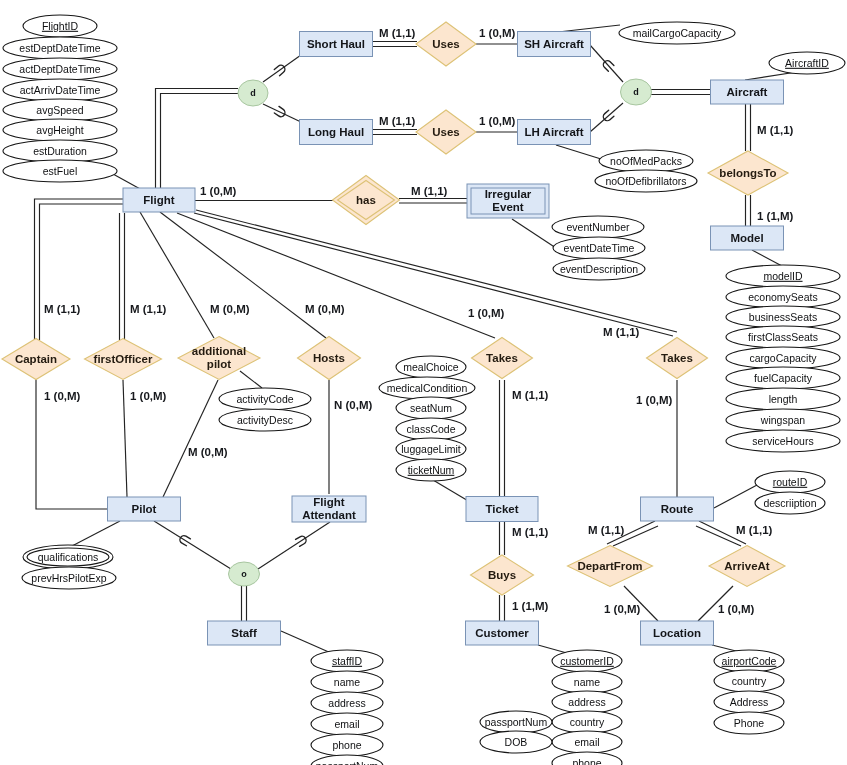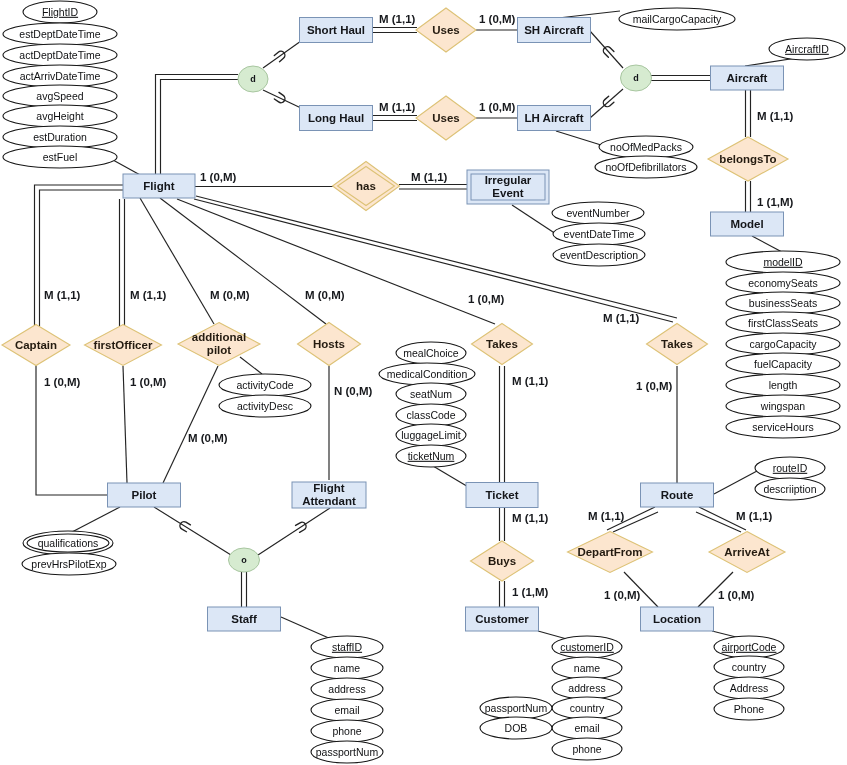--- a/index.html
+++ b/index.html
@@ -1,18 +1,18 @@
 <!DOCTYPE html>
 <html><head>
 <meta charset="utf-8">
 <title>ER Diagram</title>
 <style>
   html,body{margin:0;padding:0;background:#fff;}
   body{width:847px;height:765px;overflow:hidden;font-family:"Liberation Sans",sans-serif;}
-  #stage{position:relative;width:847px;height:547px;background:#fff;}
+  #stage{position:relative;width:847px;height:547px;background:#fff;margin-top:14px;}
   #svg{position:absolute;left:0;top:0;}
   .ent-rect{fill:#dce7f6;stroke:#7a93b5;stroke-width:1;}
   .ent-inner{fill:none;stroke:#7a93b5;stroke-width:1;}
   .rel-dia{fill:#fce6cf;stroke:#ddc276;stroke-width:1.1;}
   .rel-inner{fill:none;stroke:#ddc276;stroke-width:1.1;}
   .attr-ell{fill:#fff;stroke:#161616;stroke-width:1.1;}
   .circ{fill:#d6ebd0;stroke:#a8c6a0;stroke-width:1;}
   .lk{stroke:#232323;stroke-width:1.15;fill:none;stroke-linecap:butt;}
   text{fill:#14161a;}
   .t-ent{font-size:11.5px;font-weight:600;text-anchor:middle;}

